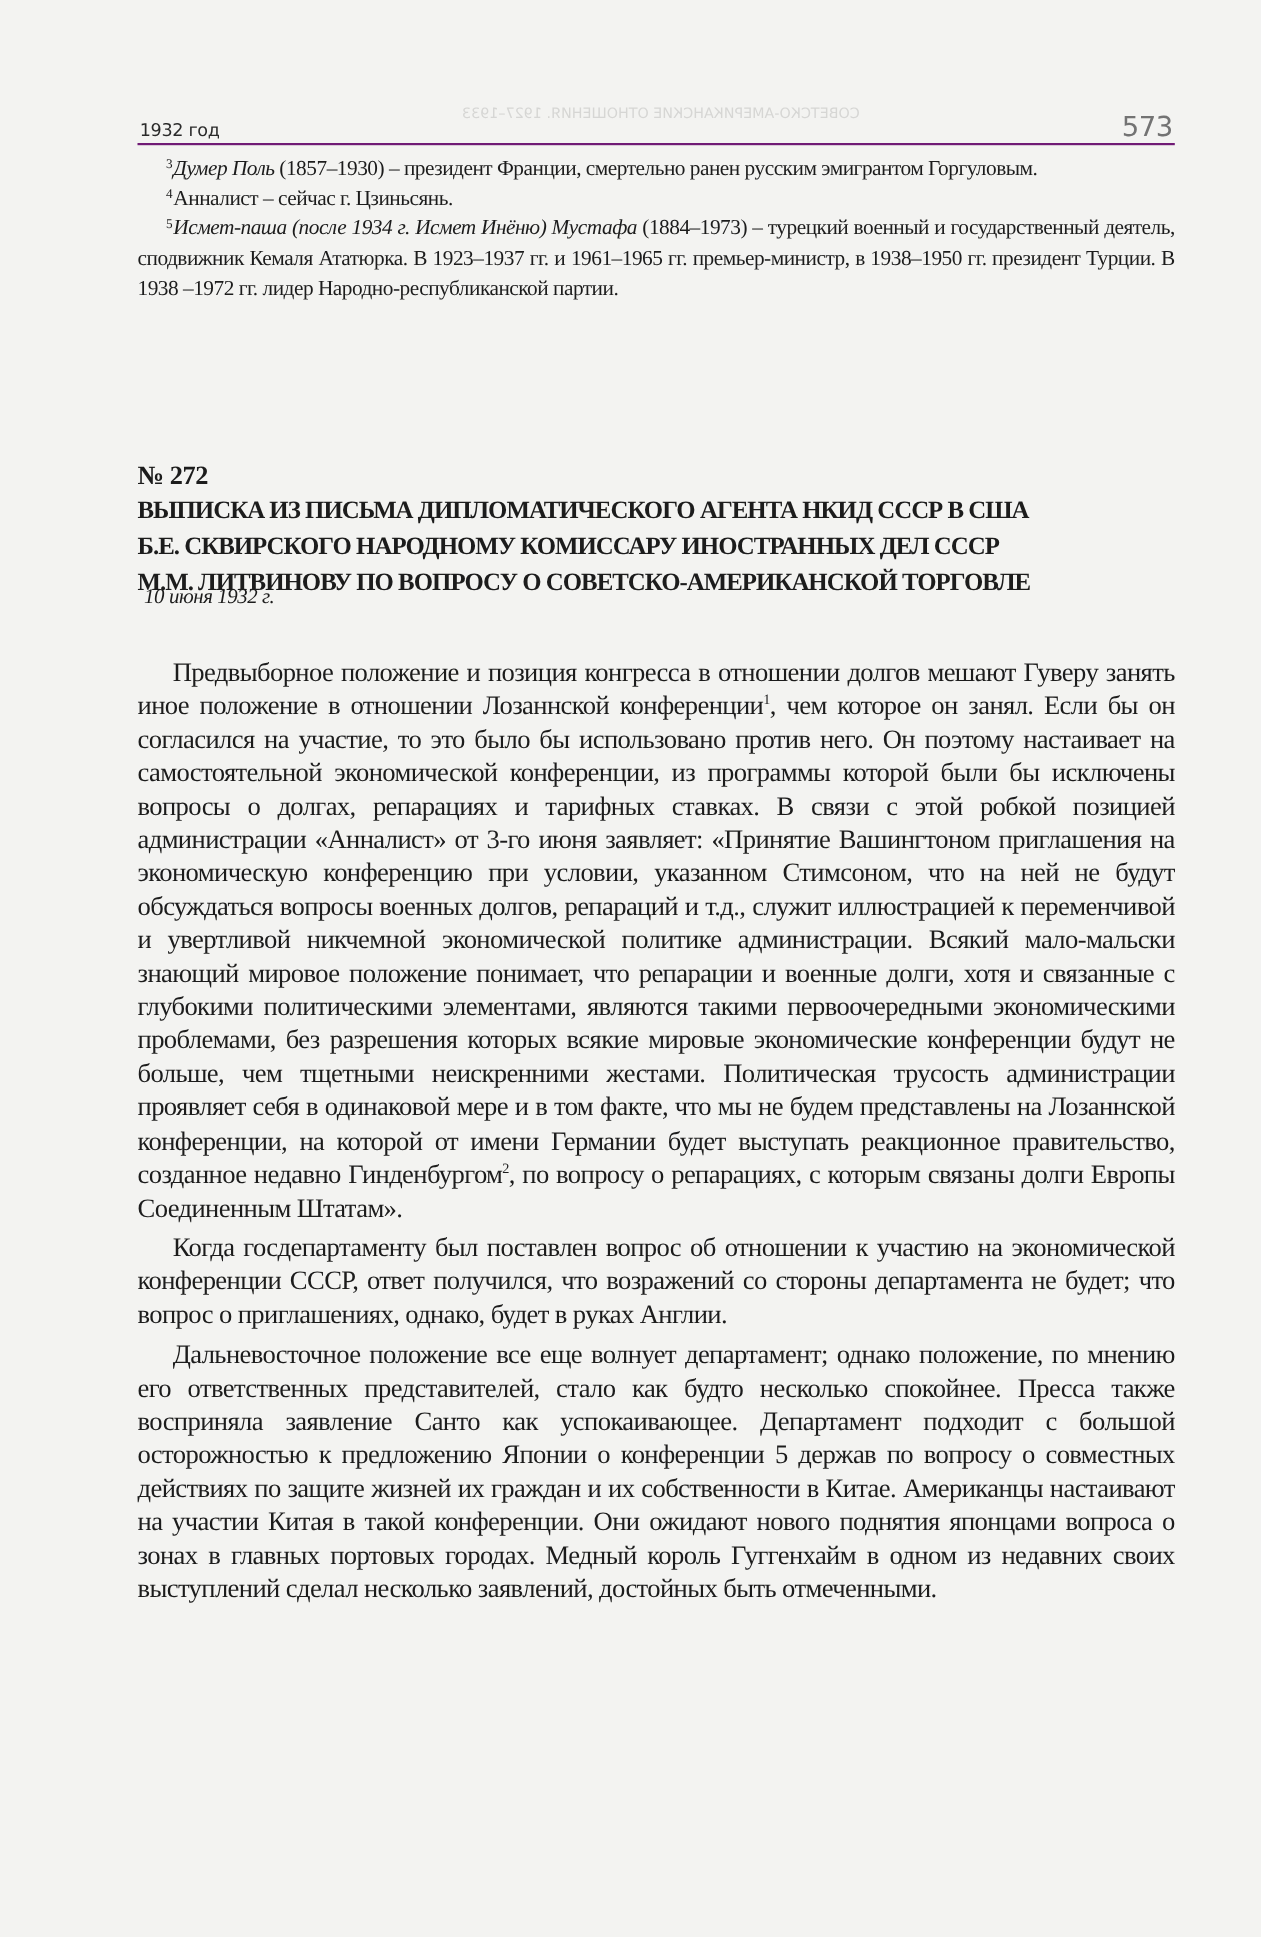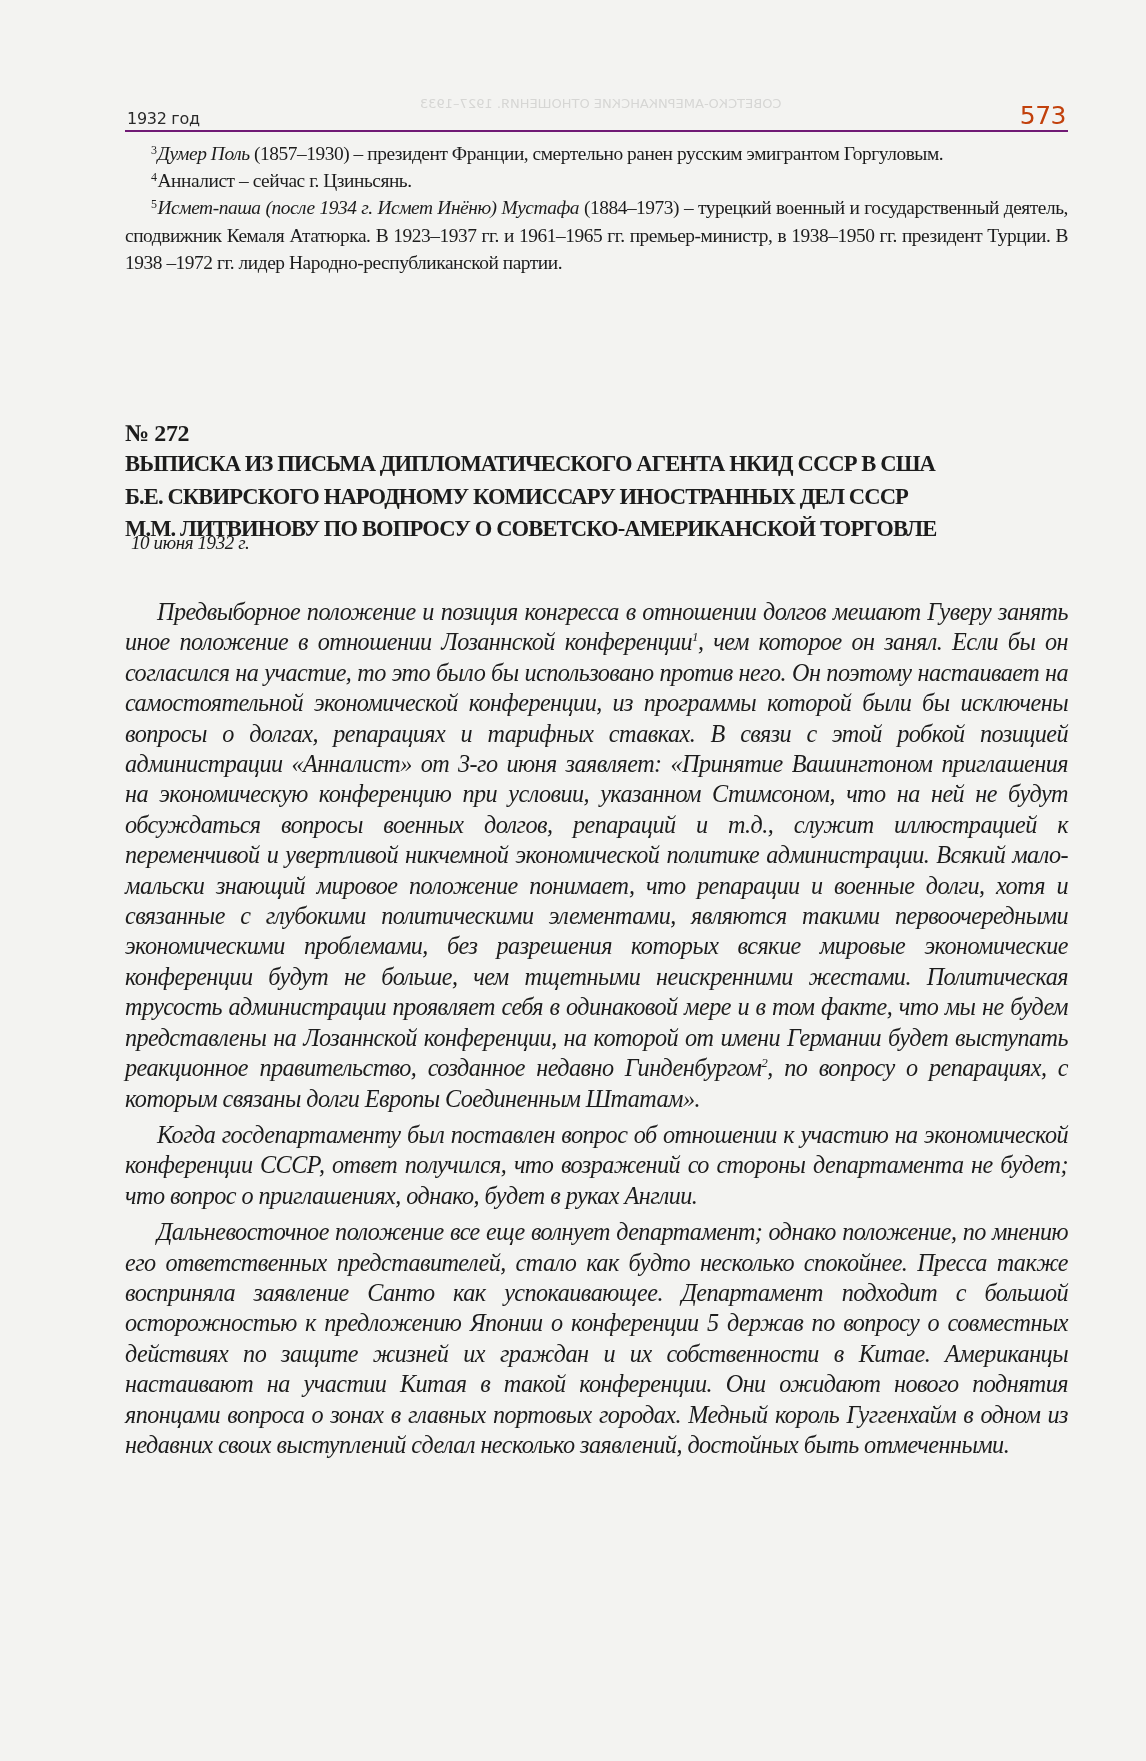--- a/index.html
+++ b/index.html
@@ -39,21 +39,21 @@
       font-size: 16px;
       color: #2a2a2a;
       letter-spacing: -0.3px;
     }
     .rh-right {
       position: absolute;
       right: 2px;
       bottom: 0px;
       font-family: "DejaVu Sans", sans-serif;
       font-size: 25px;
-      color: #c2410c;
+      color: #737373;
       letter-spacing: -0.5px;
     }
     .bleed {
       position: absolute;
       left: 420px;
       top: 96px;
       font-family: "DejaVu Sans", sans-serif;
       font-size: 13px;
       color: #d6d6d4;
       transform: scaleX(-1);
@@ -116,21 +116,20 @@
     
     .body-text {
       position: absolute;
       left: 125px;
       top: 597px;
       width: 943px;
       font-size: 24.2px;
       line-height: 30.4px;
       letter-spacing: -0.55px;
       text-align: justify;
-      font-style: italic;
     }
     .body-text p {
       margin: 0 0 6px 0;
       text-indent: 32px;
     }
     .body-text sup {
       font-size: 13px;
       vertical-align: 9px;
       line-height: 0;
     }

